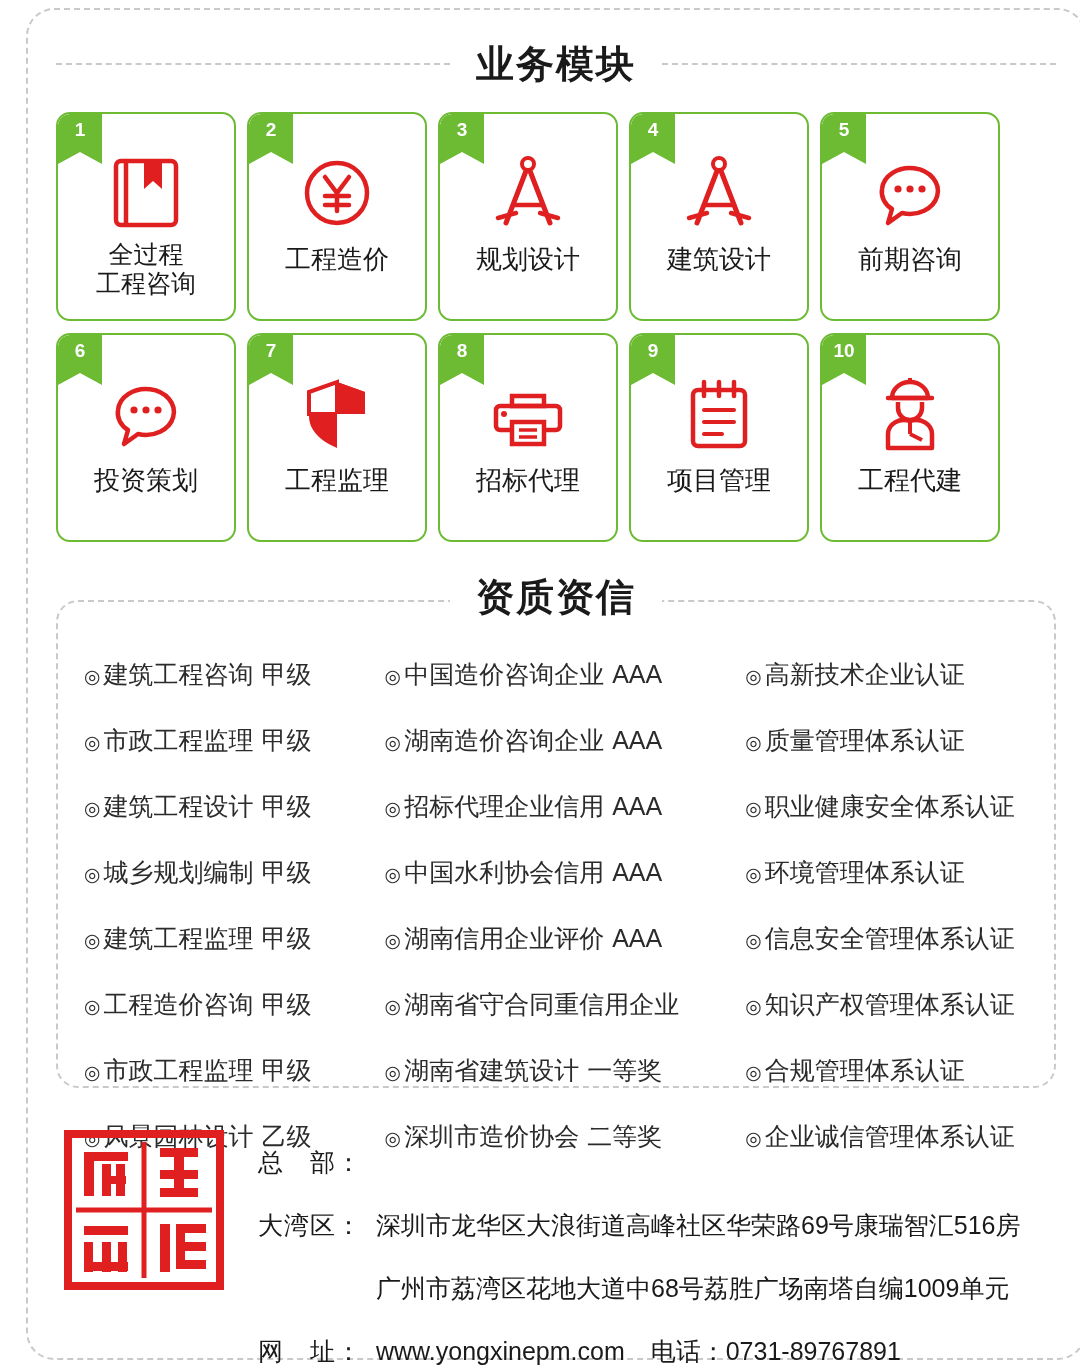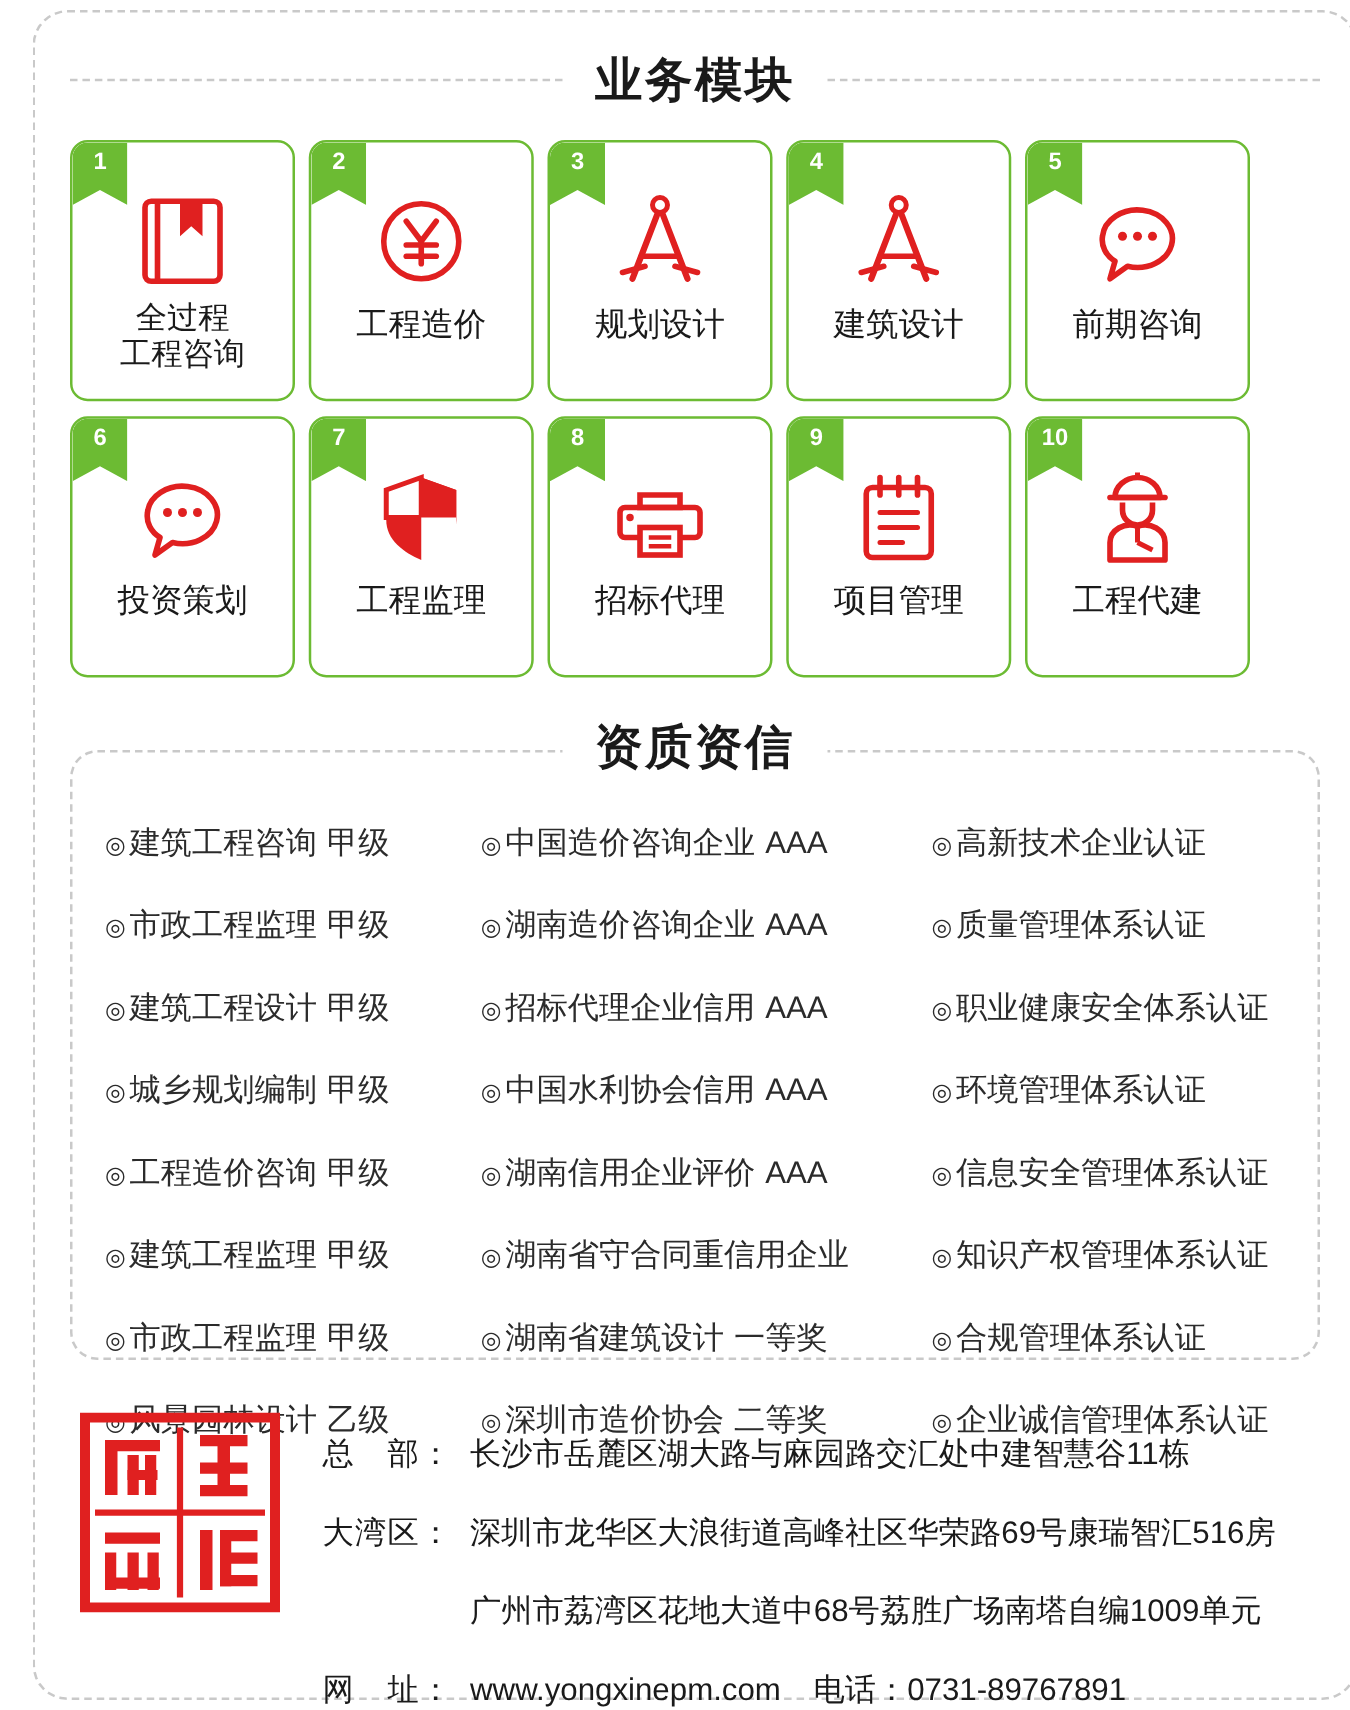--- a/index.html
+++ b/index.html
@@ -384,22 +384,22 @@
       <div class="qual-title">资质资信</div>
     </div>
 
     <div class="qual-cols">
 
       <div class="qual-col c1">
         <div class="qual-item"><span class="bullet">◎</span><span>建筑工程咨询</span><span class="grade">甲级</span></div>
         <div class="qual-item"><span class="bullet">◎</span><span>市政工程监理</span><span class="grade">甲级</span></div>
         <div class="qual-item"><span class="bullet">◎</span><span>建筑工程设计</span><span class="grade">甲级</span></div>
         <div class="qual-item"><span class="bullet">◎</span><span>城乡规划编制</span><span class="grade">甲级</span></div>
+        <div class="qual-item"><span class="bullet">◎</span><span>建筑工程监理</span><span class="grade">甲级</span></div>
         <div class="qual-item"><span class="bullet">◎</span><span>工程造价咨询</span><span class="grade">甲级</span></div>
-        <div class="qual-item"><span class="bullet">◎</span><span>建筑工程监理</span><span class="grade">甲级</span></div>
         <div class="qual-item"><span class="bullet">◎</span><span>市政工程监理</span><span class="grade">甲级</span></div>
         <div class="qual-item"><span class="bullet">◎</span><span>风景园林设计</span><span class="grade">乙级</span></div>
       </div>
 
       <div class="qual-col c2">
         <div class="qual-item"><span class="bullet">◎</span><span>中国造价咨询企业</span><span class="grade">AAA</span></div>
         <div class="qual-item"><span class="bullet">◎</span><span>湖南造价咨询企业</span><span class="grade">AAA</span></div>
         <div class="qual-item"><span class="bullet">◎</span><span>招标代理企业信用</span><span class="grade">AAA</span></div>
         <div class="qual-item"><span class="bullet">◎</span><span>中国水利协会信用</span><span class="grade">AAA</span></div>
         <div class="qual-item"><span class="bullet">◎</span><span>湖南信用企业评价</span><span class="grade">AAA</span></div>
@@ -449,21 +449,20 @@
           <rect x="112" y="112" width="30" height="9"></rect>
           <rect x="112" y="130" width="30" height="9"></rect>
           <rect x="112" y="94" width="9" height="45"></rect>
         </g>
       </svg>
     </div>
 
     <div class="footer-lines">
       <div class="f-line">
         <span class="f-label">总　部：</span>
-        <span class="f-value">长沙市岳麓区湖大路与麻园路交汇处中建智慧谷11栋</span>
       </div>
       <div class="f-line">
         <span class="f-label">大湾区：</span>
         <span class="f-value">深圳市龙华区大浪街道高峰社区华荣路69号康瑞智汇516房</span>
       </div>
       <div class="f-line">
         <span class="f-label"></span>
         <span class="f-value">广州市荔湾区花地大道中68号荔胜广场南塔自编1009单元</span>
       </div>
       <div class="f-line">

